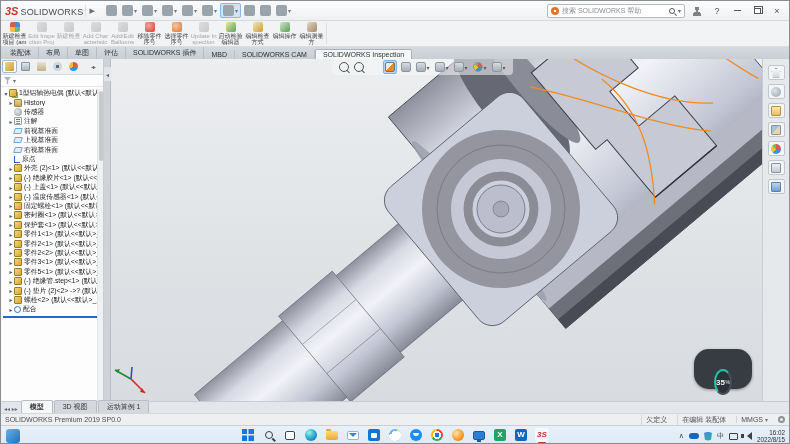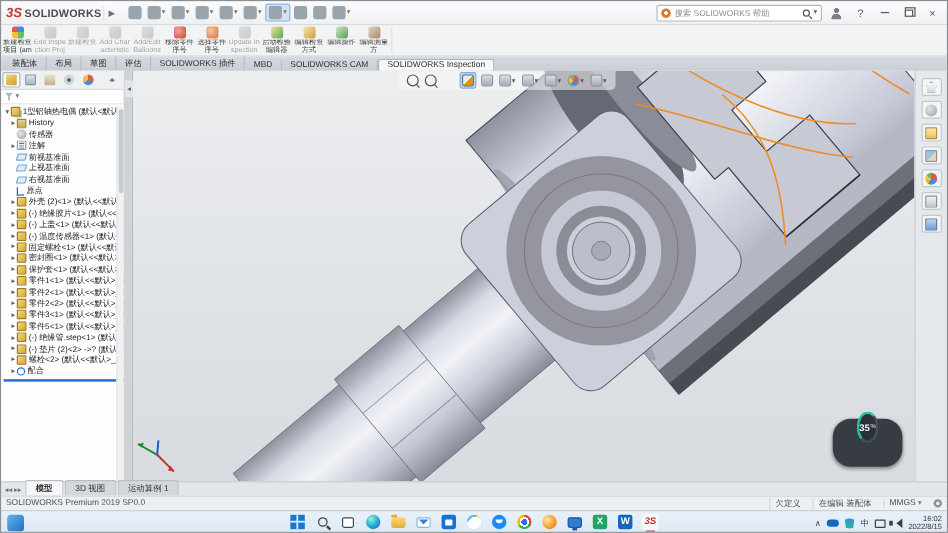--- a/index.html
+++ b/index.html
@@ -3,21 +3,21 @@
 <meta charset="utf-8">
 <style>
   html,body{margin:0;padding:0;background:#555;}
   *{box-sizing:border-box;font-family:"Liberation Sans","DejaVu Sans",sans-serif;}
   .app{position:relative;width:790px;height:444px;background:#e9ebee;overflow:hidden;border:1px solid #8a8e93;}
 
   
   .titlebar{position:absolute;top:0;left:0;right:0;height:20px;background:linear-gradient(#fbfcfd,#eef0f2);border-bottom:1px solid #d7dadd;display:flex;align-items:center;padding:0 4px;gap:3px;}
   .logo{display:flex;align-items:baseline;gap:2px;padding-right:2px;border-right:1px solid #e0e2e4;}
   .logo .l3s{color:#c8382e;font-weight:bold;font-style:italic;font-size:11px;}
-  .logo .lsw{font-size:9px;font-weight:bold;color:#4a4d50;letter-spacing:.2px;}
+  .logo .lsw{font-size:9px;font-weight:normal;color:#4a4d50;letter-spacing:.2px;}
   .menu-arrow{font-size:7px;color:#6b6e71;}
   .qa{display:flex;align-items:center;gap:1px;margin-left:6px;}
   .qa .qbtn{display:flex;align-items:center;padding:1px 2px;border-radius:2px;}
   .qa .qbtn.active{background:#cfe3f7;border:1px solid #8ab6e8;}
   .qic{width:11px;height:11px;border-radius:2px;background:#9aa4ad;}
   .qcaret{font-size:6px;color:#777;margin-left:1px;}
   .doc-title{position:absolute;left:0;right:0;text-align:center;font-size:8px;color:#4c4f52;pointer-events:none;}
   .tb-right{margin-left:auto;display:flex;align-items:center;gap:4px;z-index:2;}
   .searchbox{display:flex;align-items:center;gap:3px;width:138px;height:14px;border:1px solid #b6babf;background:#fff;border-radius:2px;padding:0 3px;}
   .searchbox .sico{width:8px;height:8px;border-radius:50%;background:radial-gradient(circle,#fff 0 1.5px,#e0762a 1.5px 4px);}
@@ -95,21 +95,21 @@
   .headsup{position:absolute;left:50%;transform:translateX(-58%);top:0;display:flex;align-items:center;gap:3px;padding:1px 6px;background:rgba(245,247,249,.55);border-radius:0 0 4px 4px;}
   .hbtn{display:flex;align-items:center;padding:1px;border-radius:2px;}
   .hbtn.active{background:#bcd6f2;border:1px solid #7fb0e0;}
   .hic{width:10px;height:10px;border-radius:2px;background:linear-gradient(#d6dce2,#a6aeb7);border:1px solid #8e969e;}
   .i-zoom-fit .hic,.i-zoom-area .hic{background:none;border:1.4px solid #4e5357;border-radius:50%;position:relative;}
   .i-zoom-fit .hic::after,.i-zoom-area .hic::after{content:"";position:absolute;width:4px;height:1.4px;background:#4e5357;transform:rotate(45deg);left:6px;top:8px;}
   .i-previous-view .hic{background:none;border:none;color:#3a6fc0;font-size:10px;line-height:10px;text-align:center;}
   .i-section-view .hic{background:linear-gradient(135deg,#e8eef4 50%,#e4901f 50%);border:1px solid #6c747c;}
   .i-edit-appearance .hic{background:conic-gradient(#d95b4f 0 30%,#3f8fd9 30% 60%,#f2c13c 60% 85%,#6abf5e 85%);border-radius:50%;}
   .hcaret{font-size:6px;color:#5a5e62;margin-left:1px;}
-  .zoomwidget{position:absolute;right:10px;bottom:12px;width:58px;height:30px;background:#363c42;border-radius:15px;display:flex;align-items:flex-end;padding:20px;box-shadow:0 1px 3px rgba(0,0,0,.4);gap:43px;}
+  .zoomwidget{position:absolute;right:10px;bottom:12px;width:58px;height:30px;background:#363c42;border-radius:15px;display:flex;align-items:flex-start;padding:20px;box-shadow:0 1px 3px rgba(0,0,0,.4);gap:43px;}
   .zcircle{width:26px;height:26px;border-radius:50%;background:#2b3136;border:2px solid #24c4a4;border-right-color:#45505a;border-bottom-color:#45505a;display:flex;align-items:center;justify-content:center;color:#f2f4f5;font-size:8px;font-weight:bold;}
   .zcircle .pct{font-size:5px;font-weight:normal;margin-left:.5px;}
   .zbtns{display:flex;flex-direction:column;gap:2px;margin-left:3px;flex:1;}
   .zbtn{height:11px;border-radius:6px;background:#2b3136;display:flex;align-items:center;gap:2px;padding:0 3px;}
   .zdot{width:3px;height:3px;border-radius:50%;}
   .zdot.blue{background:#3f9be8;}
   .zdot.green{background:#4fbf6e;}
   .zglyph{flex:1;height:3px;border-radius:2px;background:#525b63;}
 
   

